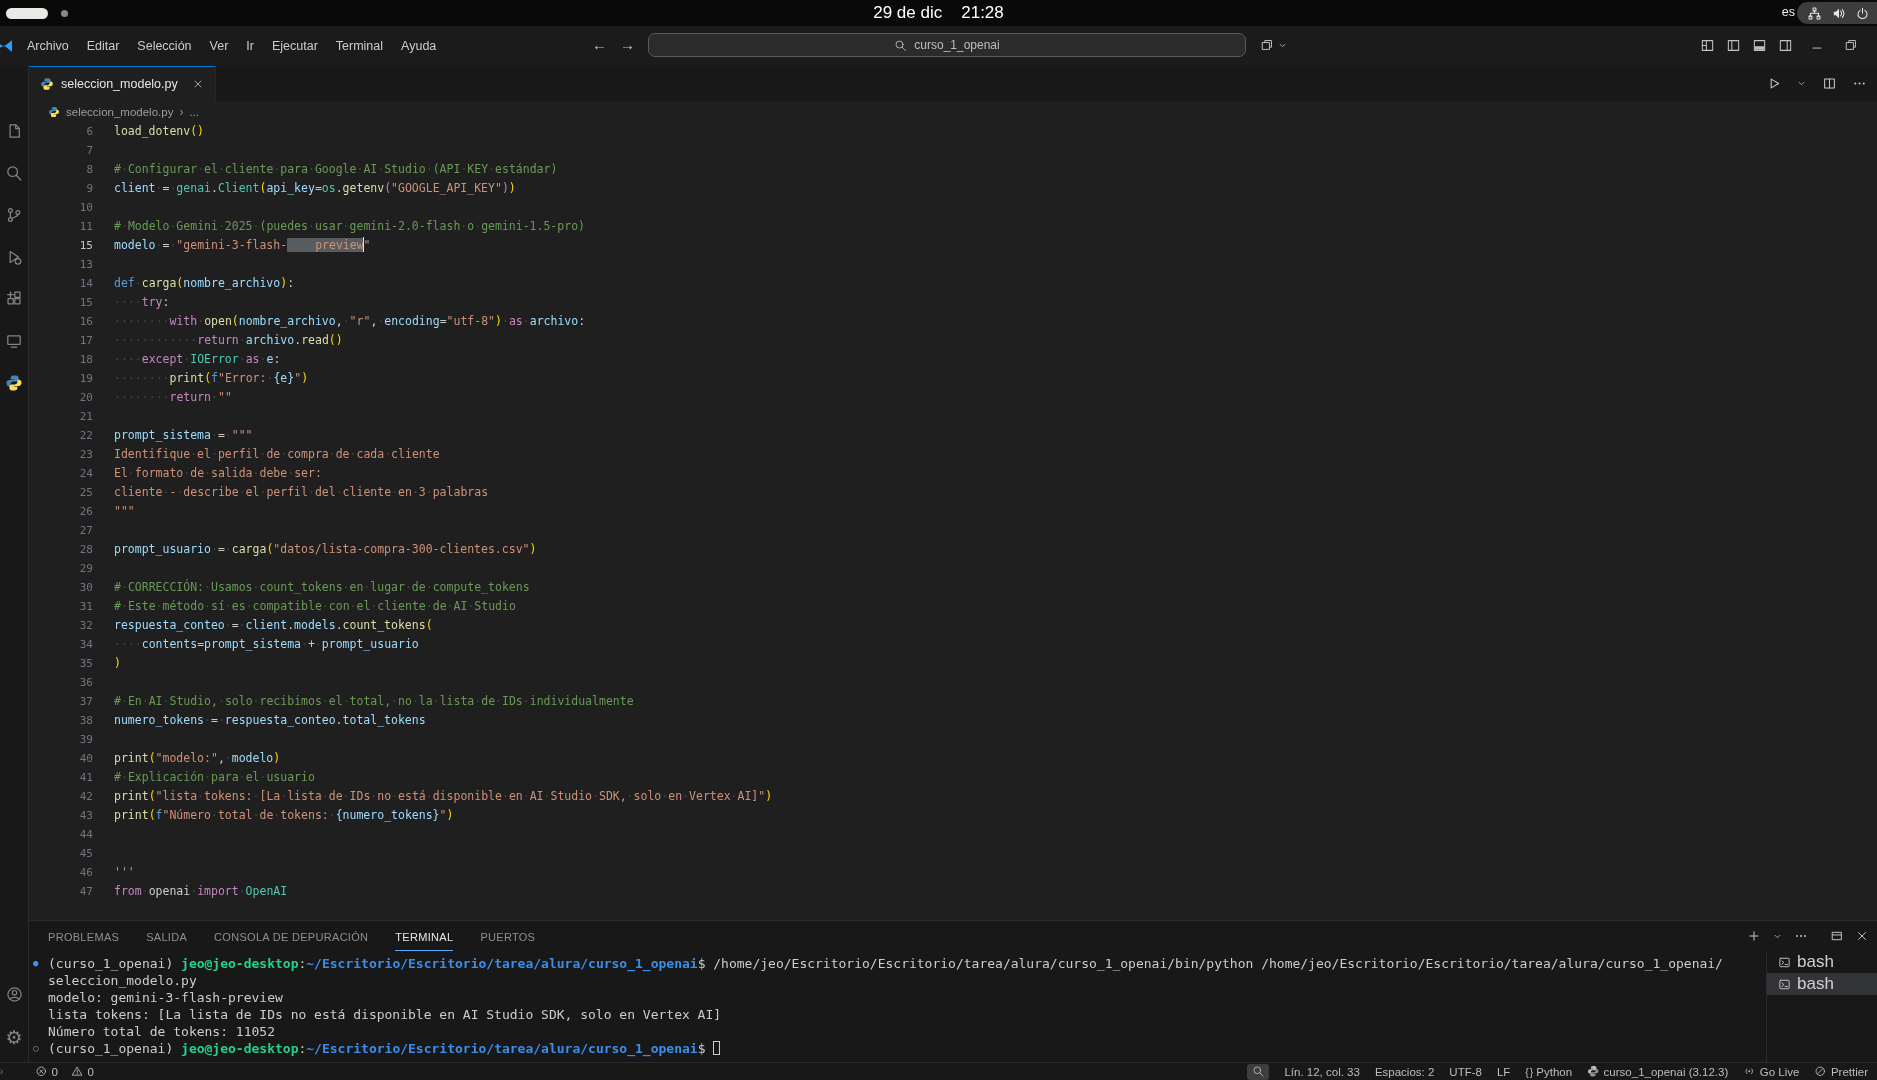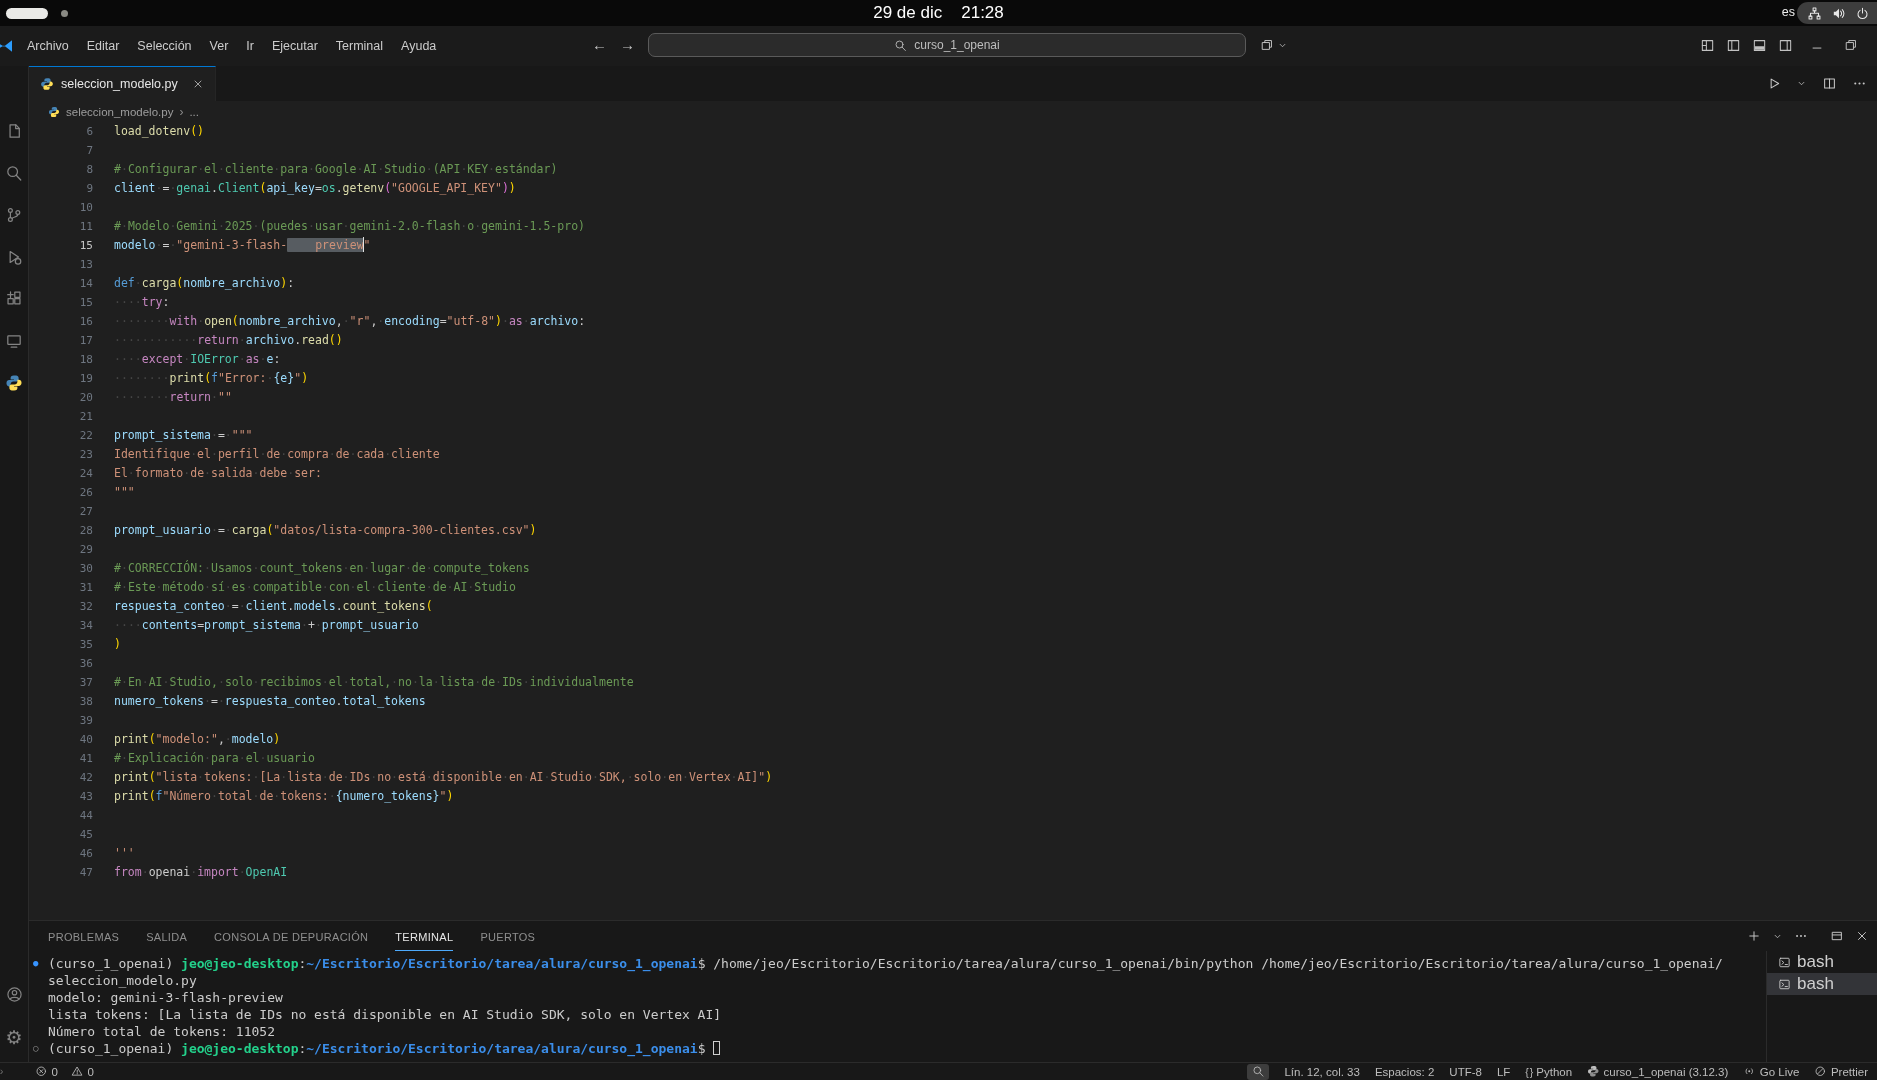--- a/index.html
+++ b/index.html
@@ -322,20 +322,21 @@
         <div class="cl"><span class="ln">15</span><span class="lc"><span class="pl"><span class="ws">·</span><span class="ws">·</span><span class="ws">·</span><span class="ws">·</span></span><span class="kw">try</span><span class="pl">:</span></span></div>
         <div class="cl"><span class="ln">16</span><span class="lc"><span class="pl"><span class="ws">·</span><span class="ws">·</span><span class="ws">·</span><span class="ws">·</span><span class="ws">·</span><span class="ws">·</span><span class="ws">·</span><span class="ws">·</span></span><span class="kw">with</span><span class="pl"><span class="ws">·</span></span><span class="fn">open</span><span class="b1">(</span><span class="vr">nombre_archivo</span><span class="pl">,<span class="ws">·</span></span><span class="st">"r"</span><span class="pl">,<span class="ws">·</span></span><span class="vr">encoding</span><span class="pl">=</span><span class="st">"utf-8"</span><span class="b1">)</span><span class="pl"><span class="ws">·</span></span><span class="kw">as</span><span class="pl"><span class="ws">·</span></span><span class="vr">archivo</span><span class="pl">:</span></span></div>
         <div class="cl"><span class="ln">17</span><span class="lc"><span class="pl"><span class="ws">·</span><span class="ws">·</span><span class="ws">·</span><span class="ws">·</span><span class="ws">·</span><span class="ws">·</span><span class="ws">·</span><span class="ws">·</span><span class="ws">·</span><span class="ws">·</span><span class="ws">·</span><span class="ws">·</span></span><span class="kw">return</span><span class="pl"><span class="ws">·</span></span><span class="vr">archivo</span><span class="pl">.</span><span class="fn">read</span><span class="b1">()</span></span></div>
         <div class="cl"><span class="ln">18</span><span class="lc"><span class="pl"><span class="ws">·</span><span class="ws">·</span><span class="ws">·</span><span class="ws">·</span></span><span class="kw">except</span><span class="pl"><span class="ws">·</span></span><span class="cls">IOError</span><span class="pl"><span class="ws">·</span></span><span class="kw">as</span><span class="pl"><span class="ws">·</span></span><span class="vr">e</span><span class="pl">:</span></span></div>
         <div class="cl"><span class="ln">19</span><span class="lc"><span class="pl"><span class="ws">·</span><span class="ws">·</span><span class="ws">·</span><span class="ws">·</span><span class="ws">·</span><span class="ws">·</span><span class="ws">·</span><span class="ws">·</span></span><span class="fn">print</span><span class="b1">(</span><span class="kwb">f</span><span class="st">"Error:<span class="ws">·</span></span><span class="vr">{e}</span><span class="st">"</span><span class="b1">)</span></span></div>
         <div class="cl"><span class="ln">20</span><span class="lc"><span class="pl"><span class="ws">·</span><span class="ws">·</span><span class="ws">·</span><span class="ws">·</span><span class="ws">·</span><span class="ws">·</span><span class="ws">·</span><span class="ws">·</span></span><span class="kw">return</span><span class="pl"><span class="ws">·</span></span><span class="st">""</span></span></div>
         <div class="cl"><span class="ln">21</span><span class="lc"></span></div>
         <div class="cl"><span class="ln">22</span><span class="lc"><span class="vr">prompt_sistema</span><span class="pl"><span class="ws">·</span>=<span class="ws">·</span></span><span class="st">"""</span></span></div>
         <div class="cl"><span class="ln">23</span><span class="lc"><span class="st">Identifique<span class="ws">·</span>el<span class="ws">·</span>perfil<span class="ws">·</span>de<span class="ws">·</span>compra<span class="ws">·</span>de<span class="ws">·</span>cada<span class="ws">·</span>cliente</span></span></div>
         <div class="cl"><span class="ln">24</span><span class="lc"><span class="st">El<span class="ws">·</span>formato<span class="ws">·</span>de<span class="ws">·</span>salida<span class="ws">·</span>debe<span class="ws">·</span>ser:</span></span></div>
+        <div class="cl"><span class="ln">25</span><span class="lc"><span class="st">cliente<span class="ws">·</span>-<span class="ws">·</span>describe<span class="ws">·</span>el<span class="ws">·</span>perfil<span class="ws">·</span>del<span class="ws">·</span>cliente<span class="ws">·</span>en<span class="ws">·</span>3<span class="ws">·</span>palabras</span></span></div>
         <div class="cl"><span class="ln">26</span><span class="lc"><span class="st">"""</span></span></div>
         <div class="cl"><span class="ln">27</span><span class="lc"></span></div>
         <div class="cl"><span class="ln">28</span><span class="lc"><span class="vr">prompt_usuario</span><span class="pl"><span class="ws">·</span>=<span class="ws">·</span></span><span class="fn">carga</span><span class="b1">(</span><span class="st">"datos/lista-compra-300-clientes.csv"</span><span class="b1">)</span></span></div>
         <div class="cl"><span class="ln">29</span><span class="lc"></span></div>
         <div class="cl"><span class="ln">30</span><span class="lc"><span class="cm">#<span class="ws">·</span>CORRECCIÓN:<span class="ws">·</span>Usamos<span class="ws">·</span>count_tokens<span class="ws">·</span>en<span class="ws">·</span>lugar<span class="ws">·</span>de<span class="ws">·</span>compute_tokens</span></span></div>
         <div class="cl"><span class="ln">31</span><span class="lc"><span class="cm">#<span class="ws">·</span>Este<span class="ws">·</span>método<span class="ws">·</span>sí<span class="ws">·</span>es<span class="ws">·</span>compatible<span class="ws">·</span>con<span class="ws">·</span>el<span class="ws">·</span>cliente<span class="ws">·</span>de<span class="ws">·</span>AI<span class="ws">·</span>Studio</span></span></div>
         <div class="cl"><span class="ln">32</span><span class="lc"><span class="vr">respuesta_conteo</span><span class="pl"><span class="ws">·</span>=<span class="ws">·</span></span><span class="vr">client</span><span class="pl">.</span><span class="vr">models</span><span class="pl">.</span><span class="fn">count_tokens</span><span class="b1">(</span></span></div>
         <div class="cl"><span class="ln">34</span><span class="lc"><span class="pl"><span class="ws">·</span><span class="ws">·</span><span class="ws">·</span><span class="ws">·</span></span><span class="vr">contents</span><span class="pl">=</span><span class="vr">prompt_sistema</span><span class="pl"><span class="ws">·</span>+<span class="ws">·</span></span><span class="vr">prompt_usuario</span></span></div>
         <div class="cl"><span class="ln">35</span><span class="lc"><span class="b1">)</span></span></div>
         <div class="cl"><span class="ln">36</span><span class="lc"></span></div>

